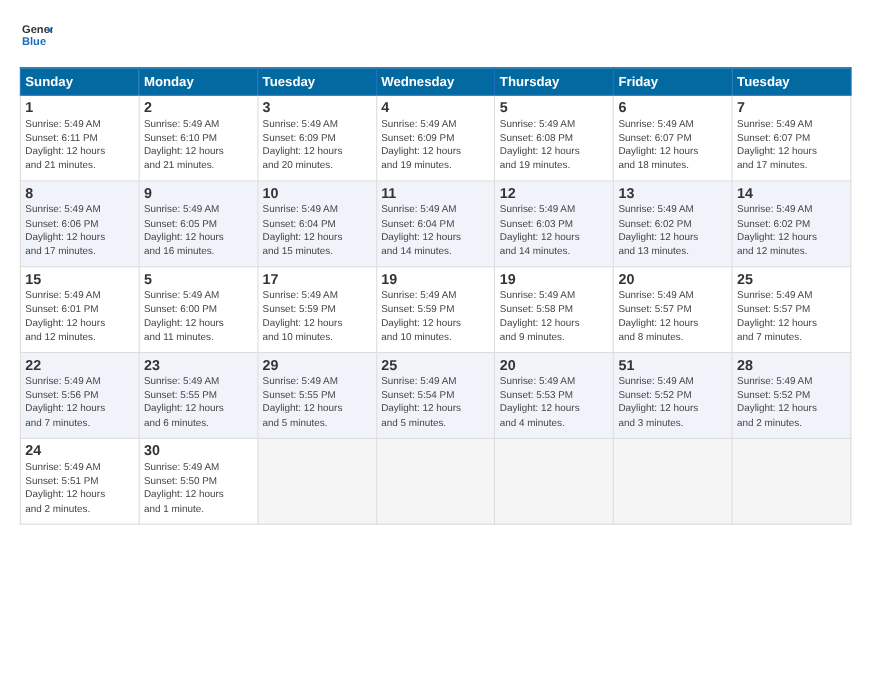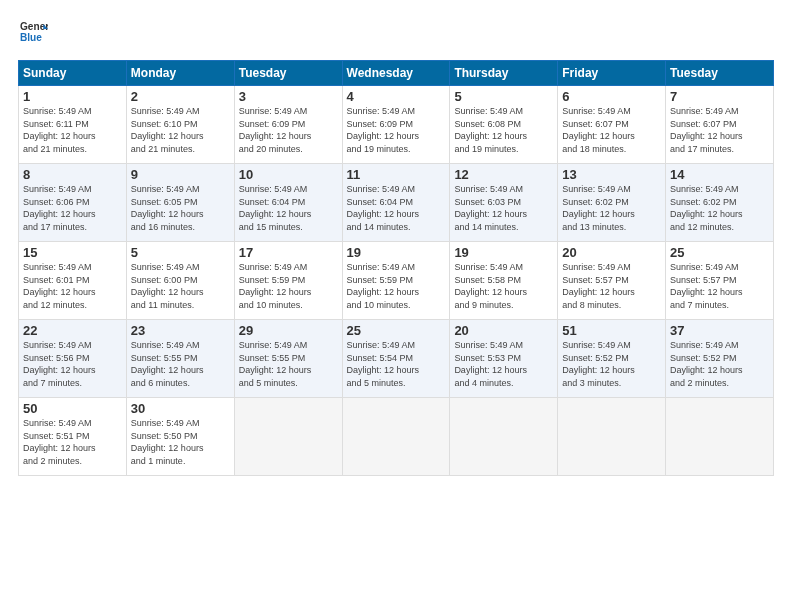--- a/index.html
+++ b/index.html
@@ -309,30 +309,30 @@
 and 4 minutes.</div>
           </td>
           <td>
             <span class="day-num">51</span>
             <div class="day-info" style="white-space: pre-line;">Sunrise: 5:49 AM
 Sunset: 5:52 PM
 Daylight: 12 hours
 and 3 minutes.</div>
           </td>
           <td>
-            <span class="day-num">37</span>
+            <span class="day-num">28</span>
             <div class="day-info" style="white-space: pre-line;">Sunrise: 5:49 AM
 Sunset: 5:52 PM
 Daylight: 12 hours
 and 2 minutes.</div>
           </td>
         </tr>
         <tr>
           <td>
-            <span class="day-num">50</span>
+            <span class="day-num">24</span>
             <div class="day-info" style="white-space: pre-line;">Sunrise: 5:49 AM
 Sunset: 5:51 PM
 Daylight: 12 hours
 and 2 minutes.</div>
           </td>
           <td>
             <span class="day-num">30</span>
             <div class="day-info" style="white-space: pre-line;">Sunrise: 5:49 AM
 Sunset: 5:50 PM
 Daylight: 12 hours

